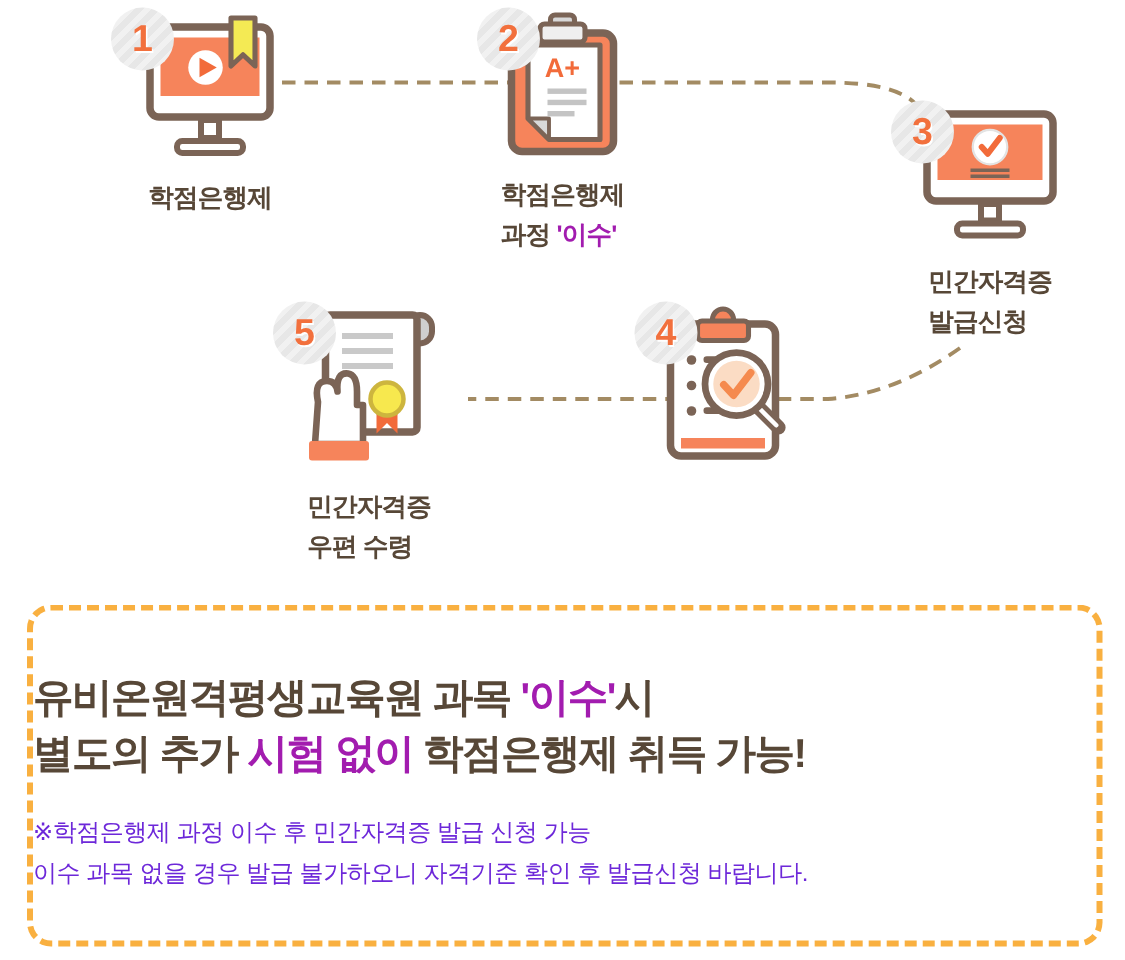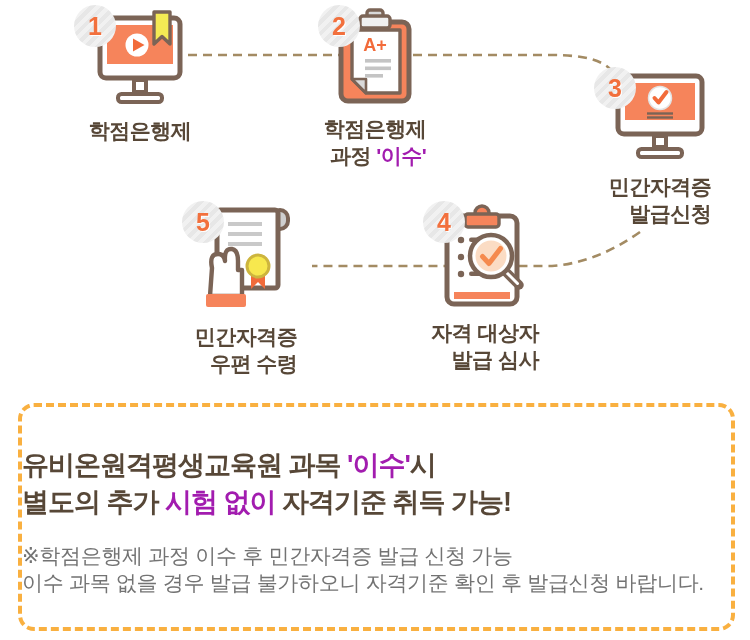--- a/index.html
+++ b/index.html
@@ -27,38 +27,38 @@
     position: absolute; left: -16px; top: -3px;
     width: 42px; height: 42px; border-radius: 50%;
     background: repeating-linear-gradient(135deg, #f1f1f1 0 4px, #e7e7e7 4px 8px);
     display: flex; align-items: center; justify-content: center;
     font-size: 25px; font-weight: 800; color: #f2703d;
     text-shadow: 1px 1px 0 #ffffff;
     z-index: 2;
   }
   .step-label {
     margin-top: 5px;
-    font-size: 21px; font-weight: 700; color: #574737;
-    line-height: 27px; text-align: right; letter-spacing: -0.5px;
+    font-size: 17px; font-weight: 700; color: #574737;
+    line-height: 27px; text-align: left; letter-spacing: -0.5px;
   }
   .hl { color: #a21caf; }
   .notice-box {
     position: absolute; z-index: 1;
     left: 18px; top: 403px; width: 717px; height: 228px;
     border: 4px dashed #f9b040; border-radius: 16px;
     background: #ffffff;
     text-align: left; padding-top: 40px;
   }
   .headline {
     font-size: 27px; font-weight: 800; color: #574737;
     line-height: 37px; letter-spacing: -1px;
   }
   .notes {
     margin-top: 21px;
-    font-size: 21px; color: #737373; line-height: 27px;
+    font-size: 16px; color: #6d28d9; line-height: 27px;
     letter-spacing: -0.3px;
   }
 </style>
 </head>
 <body>
 
 <div class="canvas">
 
   <svg class="connectors" width="750" height="640" viewBox="0 0 750 640">
     <path d="M188 55 H552 Q598 55 611 70" fill="none" stroke="#a38b63" stroke-width="2.6" stroke-dasharray="9 6"></path>
@@ -169,30 +169,26 @@
         <rect x="30" y="33.5" width="28" height="4.5" rx="2.2" fill="#7b6456"></rect>
         <rect x="30" y="50.5" width="28" height="4.5" rx="2.2" fill="#7b6456"></rect>
         <rect x="30" y="67.5" width="28" height="4.5" rx="2.2" fill="#7b6456"></rect>
         <line x1="67" y1="68" x2="80" y2="81" stroke="#7b6456" stroke-width="9.5" stroke-linecap="round"></line>
         <line x1="68" y1="69" x2="78.5" y2="79.5" stroke="#fff" stroke-width="3" stroke-linecap="round"></line>
         <circle cx="52" cy="52" r="21" fill="#fff" stroke="#7b6456" stroke-width="4.5"></circle>
         <circle cx="52" cy="52" r="15.5" fill="#fbdcc4"></circle>
         <path d="M43.5 52.5 L50 59.5 L61.5 44.5" stroke="#f58a4e" stroke-width="5" fill="none" stroke-linecap="round" stroke-linejoin="round"></path>
       </svg>
     </div>
-    <div class="step-label">
-      <div><span>자격 대상자</span></div>
-      <div><span>발급 심사</span><span class="hl"></span></div>
-    </div>
   </div>
 
   <div class="notice-box">
     <div class="headline">
       <div><span>유비온원격평생교육원 과목 </span><span class="hl">'이수'</span><span>시</span></div>
-      <div><span>별도의 추가 </span><span class="hl">시험 없이</span><span> 자격기준 취득 가능!</span></div>
+      <div><span>별도의 추가 </span><span class="hl">시험 없이</span><span> 학점은행제 취득 가능!</span></div>
     </div>
     <div class="notes">
       <div>※학점은행제 과정 이수 후 민간자격증 발급 신청 가능</div>
       <div>이수 과목 없을 경우 발급 불가하오니 자격기준 확인 후 발급신청 바랍니다.</div>
     </div>
   </div>
 
 </div>
 
 </body></html>

